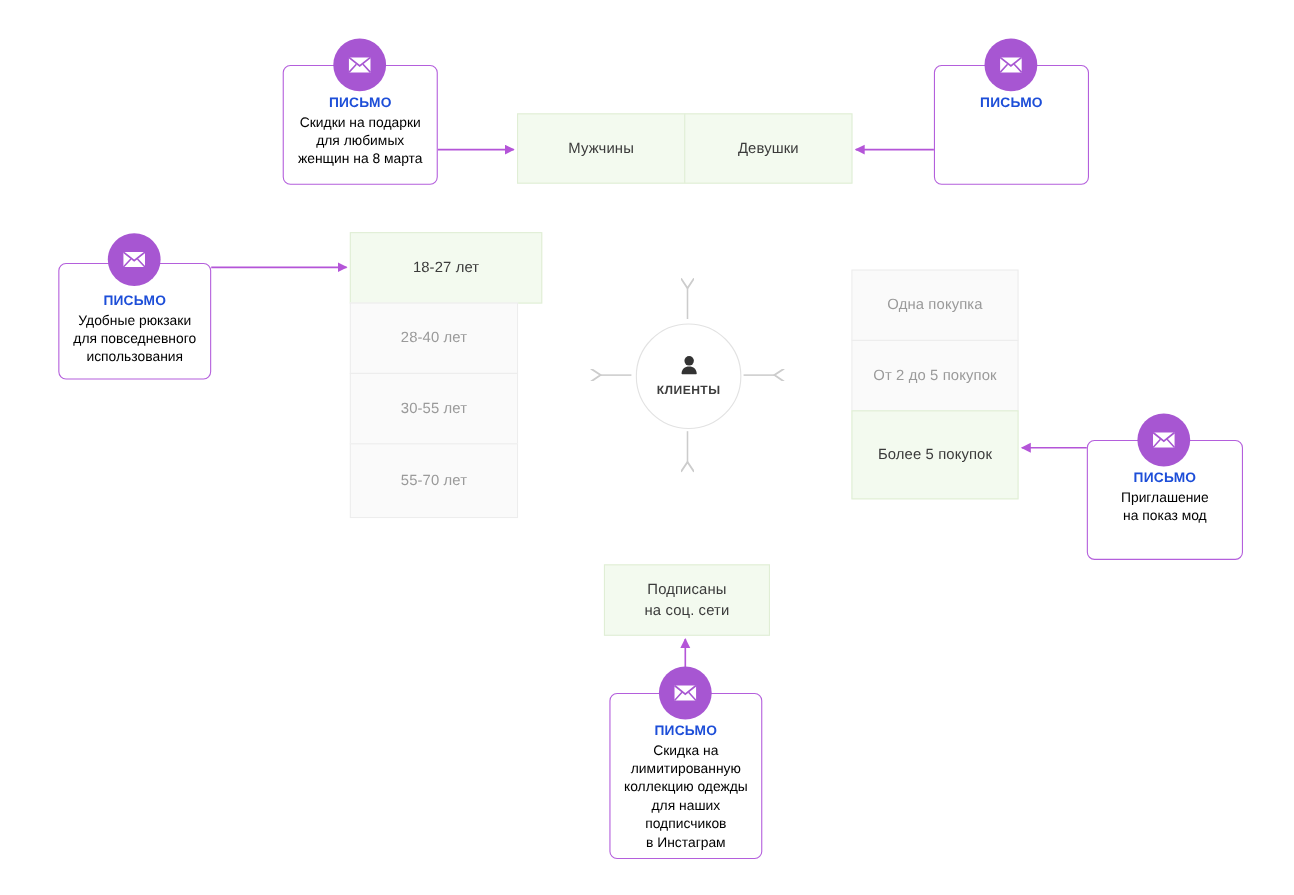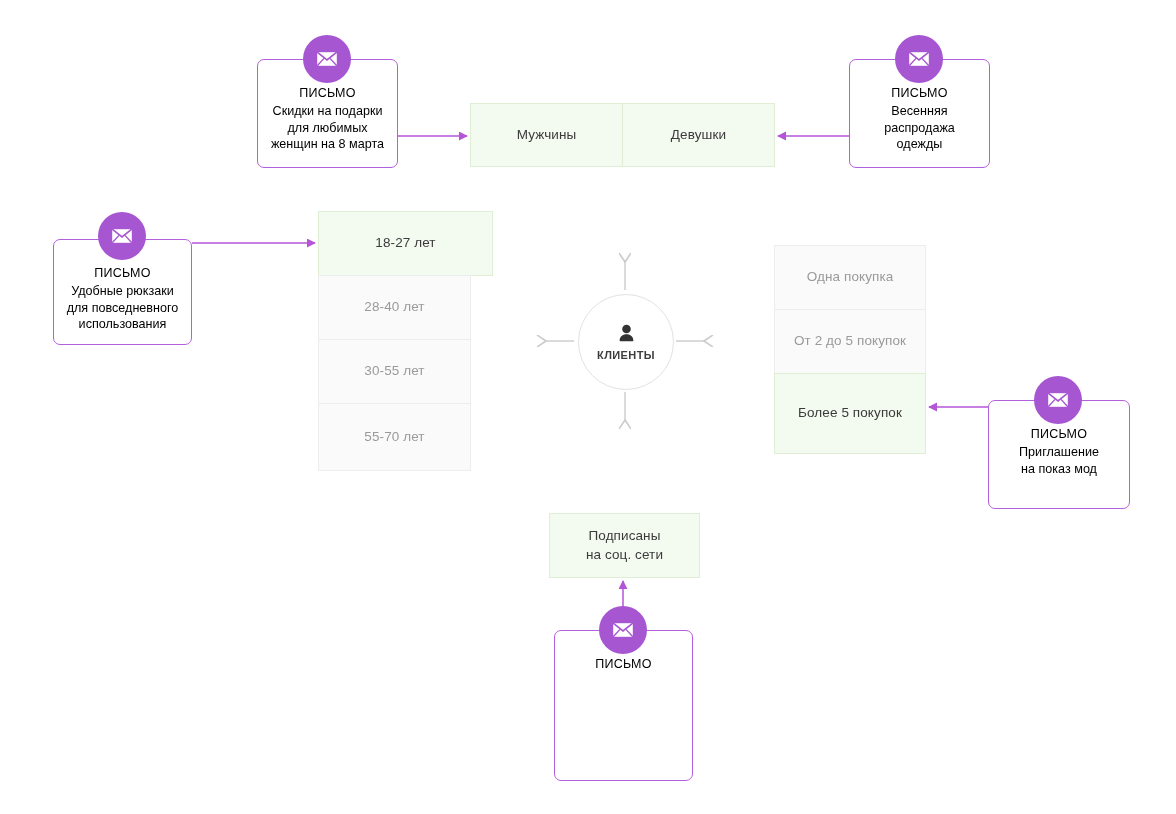--- a/index.html
+++ b/index.html
@@ -47,22 +47,22 @@
     border-radius: 7px;
     display: flex;
     flex-direction: column;
     align-items: center;
     justify-content: flex-start;
     padding-top: 26px;
     z-index: 4;
   }
   .card-title {
     font-size: 12.5px;
-    font-weight: normal;
-    color: #000000;
+    font-weight: bold;
+    color: #1d4ed8;
     letter-spacing: .2px;
     margin-bottom: 3px;
   }
   .card-body {
     font-size: 12.6px;
     line-height: 1.33;
     color: #000000;
     text-align: center;
     padding: 0 7px;
   }
@@ -209,23 +209,20 @@
   <div class="badge" style="left:303px; top:35px;">
     <svg width="22" height="16" viewBox="0 0 22 16">
       <path d="M1.2 1.2h19.6v13.6H1.2z" fill="#ffffff"></path>
       <path d="M1.2 1.2 L11 9 L20.8 1.2" fill="none" stroke="#a756d2" stroke-width="1.6"></path>
       <path d="M1.2 14.8 L8 7.4 M20.8 14.8 L14 7.4" stroke="#a756d2" stroke-width="1.4" fill="none"></path>
     </svg>
   </div>
 
   <div class="card" style="left:849px; top:59px; width:141px; height:109px;">
     <span class="card-title">ПИСЬМО</span>
-    <span class="card-body" style="white-space:pre-line;">Весенняя
-распродажа
-одежды</span>
   </div>
   <div class="badge" style="left:895px; top:35px;">
     <svg width="22" height="16" viewBox="0 0 22 16">
       <path d="M1.2 1.2h19.6v13.6H1.2z" fill="#ffffff"></path>
       <path d="M1.2 1.2 L11 9 L20.8 1.2" fill="none" stroke="#a756d2" stroke-width="1.6"></path>
       <path d="M1.2 14.8 L8 7.4 M20.8 14.8 L14 7.4" stroke="#a756d2" stroke-width="1.4" fill="none"></path>
     </svg>
   </div>
 
   <div class="card" style="left:53px; top:239px; width:139px; height:106px;">
@@ -250,20 +247,26 @@
   <div class="badge" style="left:1034px; top:376px;">
     <svg width="22" height="16" viewBox="0 0 22 16">
       <path d="M1.2 1.2h19.6v13.6H1.2z" fill="#ffffff"></path>
       <path d="M1.2 1.2 L11 9 L20.8 1.2" fill="none" stroke="#a756d2" stroke-width="1.6"></path>
       <path d="M1.2 14.8 L8 7.4 M20.8 14.8 L14 7.4" stroke="#a756d2" stroke-width="1.4" fill="none"></path>
     </svg>
   </div>
 
   <div class="card" style="left:554px; top:630px; width:139px; height:151px;">
     <span class="card-title">ПИСЬМО</span>
+    <span class="card-body" style="white-space:pre-line;">Скидка на
+лимитированную
+коллекцию одежды
+для наших
+подписчиков
+в Инстаграм</span>
   </div>
   <div class="badge" style="left:599px; top:606px;">
     <svg width="22" height="16" viewBox="0 0 22 16">
       <path d="M1.2 1.2h19.6v13.6H1.2z" fill="#ffffff"></path>
       <path d="M1.2 1.2 L11 9 L20.8 1.2" fill="none" stroke="#a756d2" stroke-width="1.6"></path>
       <path d="M1.2 14.8 L8 7.4 M20.8 14.8 L14 7.4" stroke="#a756d2" stroke-width="1.4" fill="none"></path>
     </svg>
   </div>
 
 </div>

